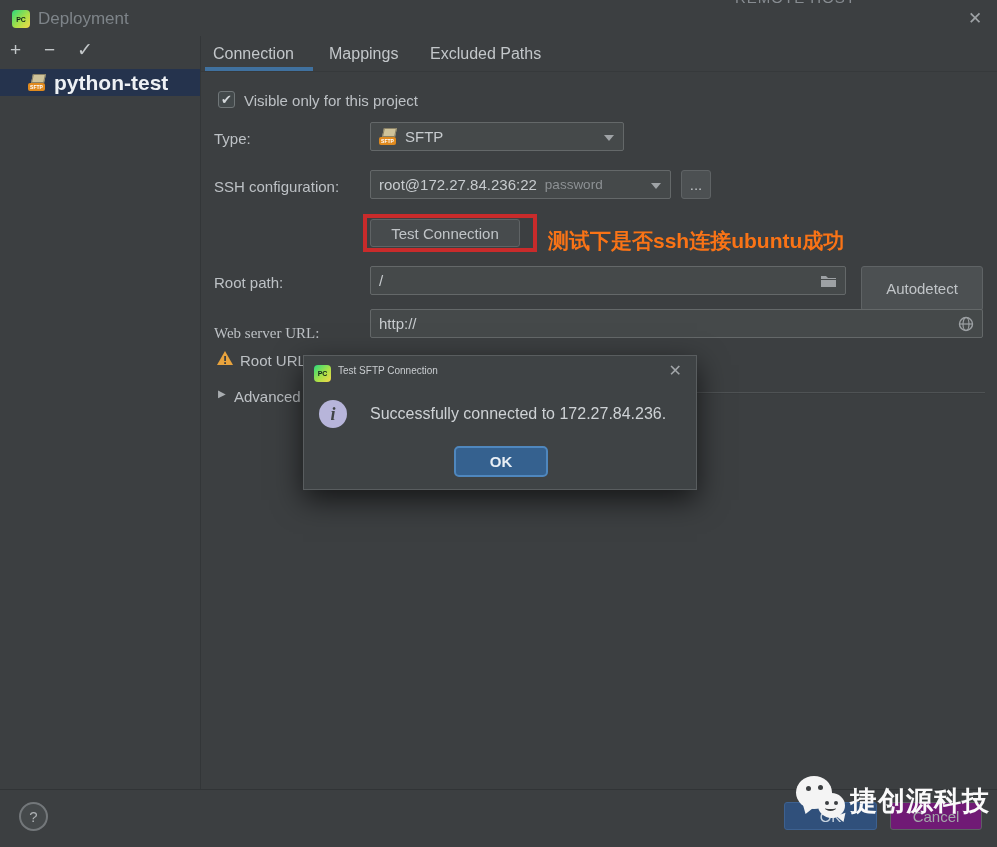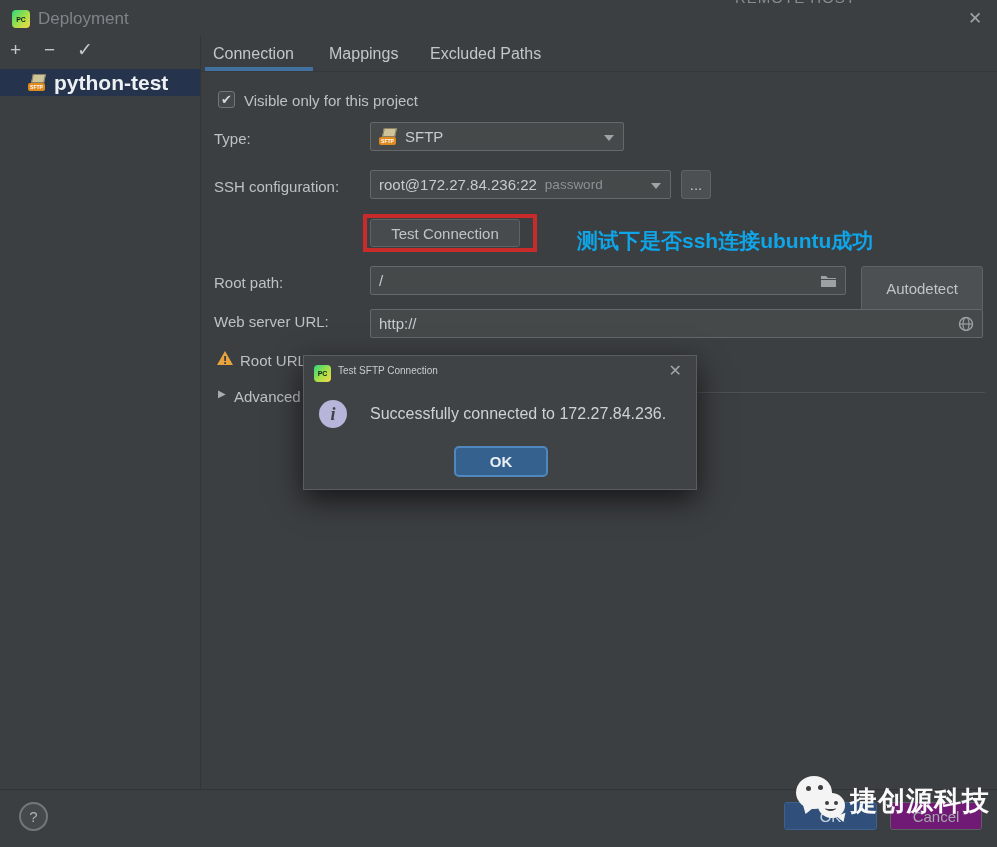--- a/index.html
+++ b/index.html
@@ -47,21 +47,21 @@
               border:1px solid #707678; border-radius:3px; color:#d4d8db; font-size:13px;
               display:flex; align-items:center; justify-content:center; }
   .field { background:#45494a; border:1px solid #646869; border-radius:2px;
            display:flex; align-items:center; padding:0 8px; color:#c7cbce; font-size:15px; }
   .field .hint { color:#8d9194; font-size:13.5px; margin-left:8px; }
   .chev { width:0; height:0; border-left:5px solid transparent; border-right:5px solid transparent;
           border-top:6px solid #9fa3a6; position:absolute; right:9px; top:12px; }
   .btn { background:#4c5052; border:1px solid #5f6365; border-radius:3px; color:#c0c4c7;
          font-size:15px; display:flex; align-items:center; justify-content:center; cursor:default; }
   .red-rect { left:363px; top:214px; width:174px; height:38px; border:4px solid #c92b2b; z-index:5; }
-  .annotation { left:577px; top:227px; font-size:21px; font-weight:bold; color:#0ea5e9; z-index:5; }
+  .annotation { left:548px; top:227px; font-size:21px; font-weight:bold; color:#f97316; z-index:5; }
   .warn-tri { left:216px; top:350px; }
   .adv-caret { left:218px; top:388px; font-size:10px; color:#a9adb0; }
   .adv-line { left:312px; top:392px; width:673px; height:2px; z-index:1;
               background:linear-gradient(#5a5e60,#2e3133); }
 
   
   .dialog { left:303px; top:355px; width:394px; height:135px; background:#3f4345;
             border:1px solid #595d5f; box-shadow:0 10px 28px rgba(0,0,0,.65); z-index:10; }
   .dialog .d-title { position:absolute; left:34px; top:9px; font-size:10px; color:#c9cdd0; }
   .dialog .d-close { position:absolute; right:14px; top:5px; color:#a2a6a9; font-size:16px; }
@@ -166,21 +166,21 @@
     <span>/</span>
     <span style="position:absolute;right:8px;top:6px;">
       <svg width="17" height="15" viewBox="0 0 17 15">
         <path d="M1 3 h5 l2 2 h8 v9 h-15 z" fill="#9da1a4"></path>
         <path d="M1 6 h15 v1 h-15 z" fill="#45494a"></path>
       </svg>
     </span>
   </div>
   <div class="abs btn" style="left:861px;top:266px;width:122px;height:45px;">Autodetect</div>
 
-  <div class="abs lbl15" style="left:214px;top:313px;">Web server URL:</div>
+  <div class="abs lbl15" style="left:214px;top:325px;font-family:Liberation Serif, serif;">Web server URL:</div>
   <div class="abs field" style="left:370px;top:309px;width:613px;height:29px;">
     <span>http://</span>
     <span style="position:absolute;right:8px;top:6px;">
       <svg width="16" height="16" viewBox="0 0 16 16">
         <circle cx="8" cy="8" r="6.5" fill="none" stroke="#9da1a4" stroke-width="1.4"></circle>
         <ellipse cx="8" cy="8" rx="3" ry="6.5" fill="none" stroke="#9da1a4" stroke-width="1.2"></ellipse>
         <path d="M1.5 8 h13" stroke="#9da1a4" stroke-width="1.2"></path>
       </svg>
     </span>
   </div>

